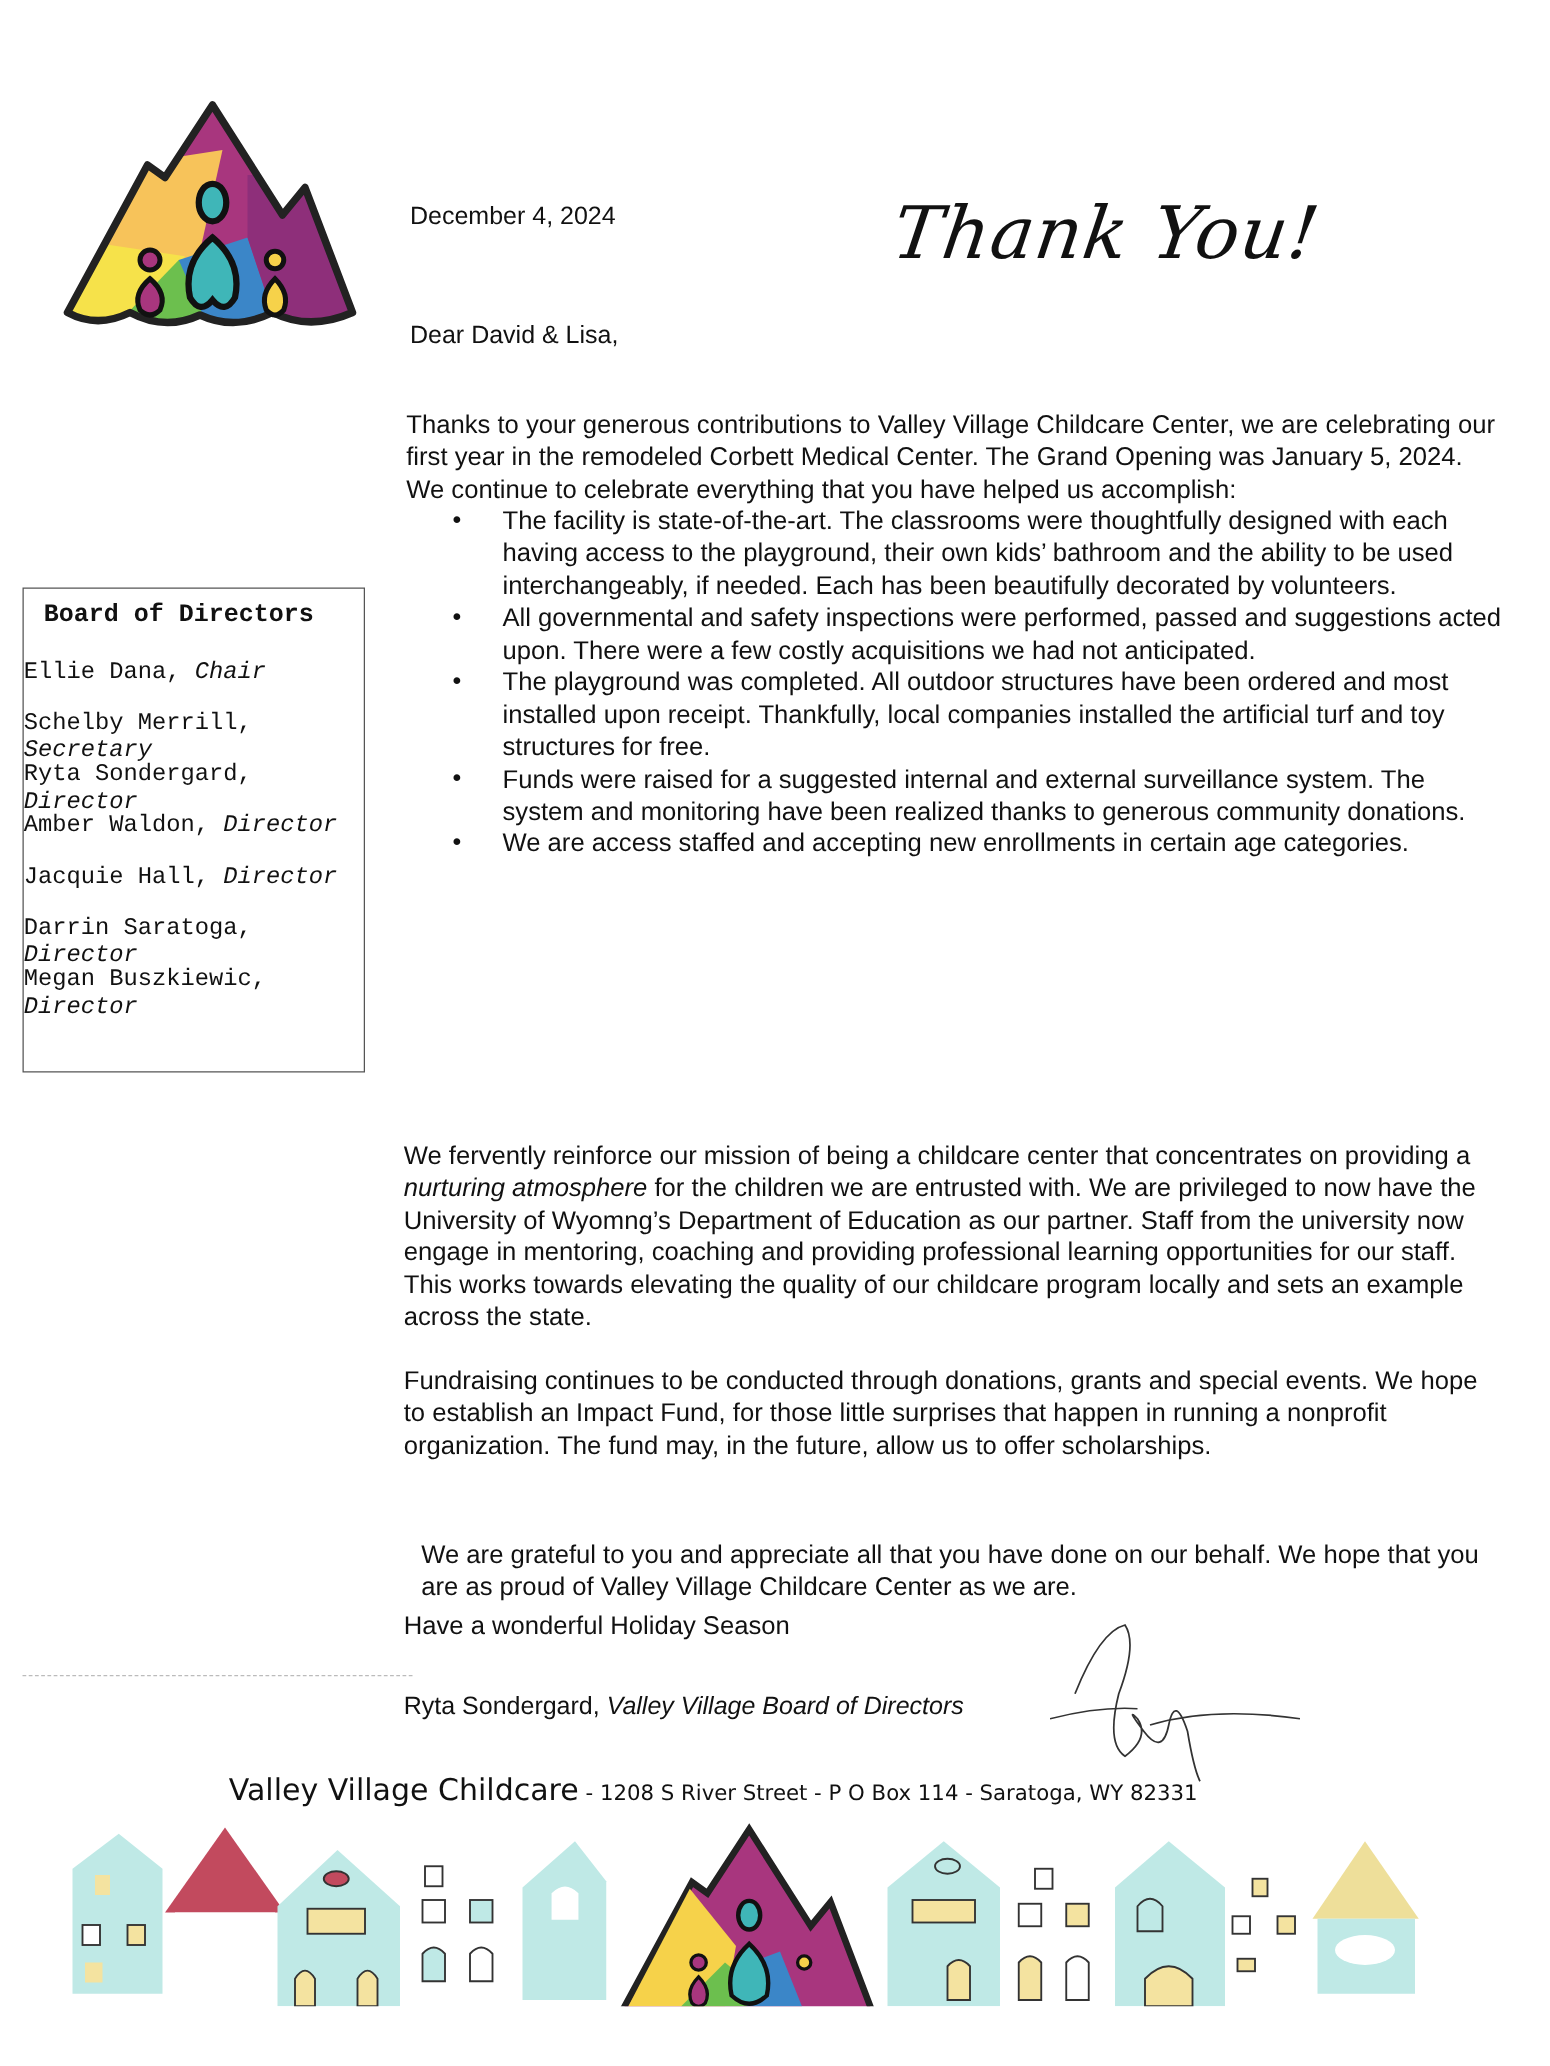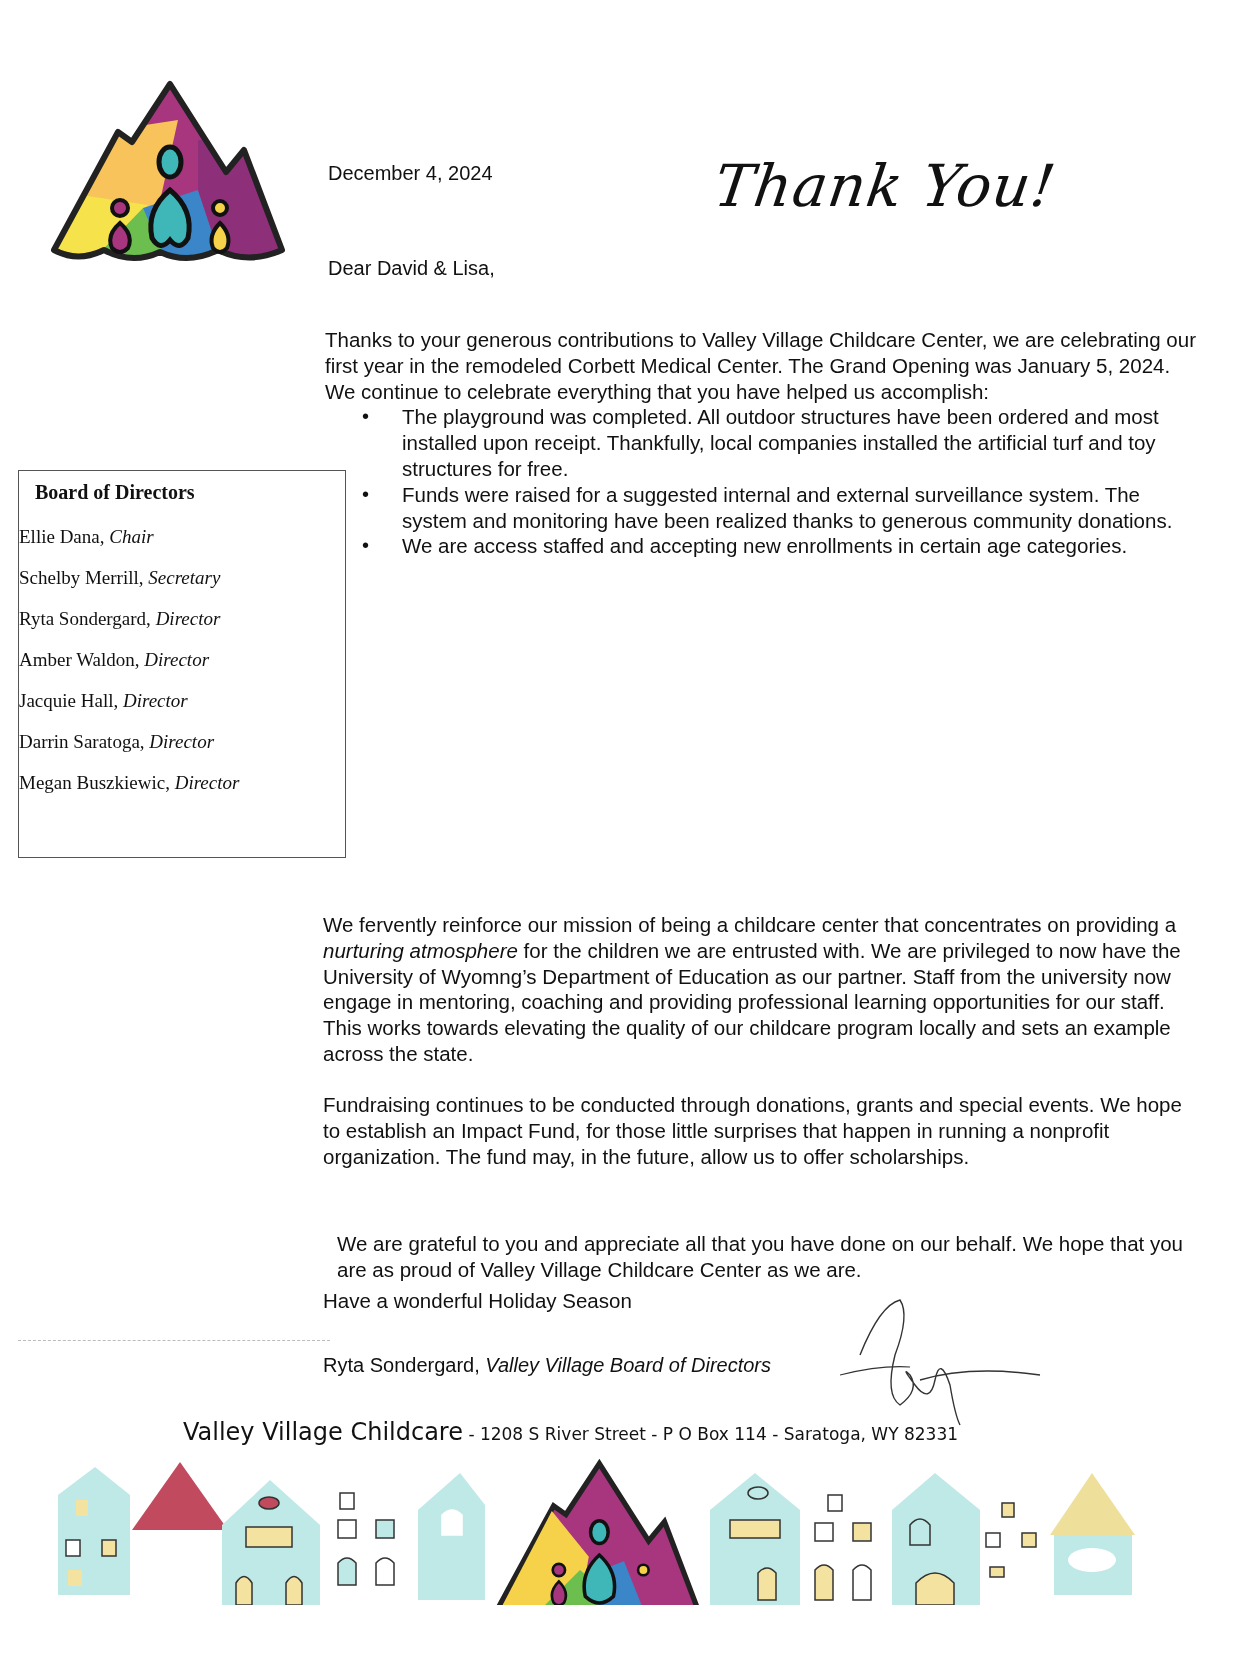--- a/index.html
+++ b/index.html
@@ -28,23 +28,23 @@
   }
   .para2 { position: absolute; left: 323px; top: 912px; width: 880px; font-size: 20.5px; line-height: 25.8px; }
   .para3 { position: absolute; left: 323px; top: 1092px; width: 880px; font-size: 20.5px; line-height: 25.8px; }
   .para4 { position: absolute; left: 323px; top: 1217px; width: 880px; font-size: 20.5px; line-height: 25.8px; }
   .closing { position: absolute; left: 323px; top: 1289px; font-size: 20.5px; }
   .signer { position: absolute; left: 323px; top: 1354px; font-size: 20px; }
   .signer i { font-style: italic; }
   .signature { position: absolute; left: 840px; top: 1295px; width: 220px; height: 135px; }
 
   .board {
-    position: absolute; left: 18px; top: 470px; width: 328px; height: 388px;
+    position: absolute; left: 18px; top: 470px; width: 274px; height: 388px;
     border: 1.5px solid #555; box-sizing: border-box;
-    font-family: Liberation Serif, serif;
+    font-family: Liberation Mono, monospace;
   }
   .board h3 { margin: 0; position: absolute; left: 16px; top: 10px; font-size: 20px; font-weight: bold; }
   .board .member { position: absolute; left: 0; font-size: 19px; }
   .board .member i { font-style: italic; }
 
   .footer-address {
     position: absolute; left: 183px; top: 1418px; white-space: nowrap;
     font-family: "DejaVu Sans", sans-serif; font-weight: normal;
   }
   .footer-address .name { font-size: 24px; }
@@ -79,20 +79,22 @@
   <path d="M172 143 Q160 155 165 168 Q172 176 179 168 Q184 155 172 143 Z" fill="#f6d24a" stroke="#111" stroke-width="4"></path>
 </svg>
 
 <div class="date">December 4, 2024</div>
 <div class="thankyou">Thank You!</div>
 <div class="salutation">Dear David &amp; Lisa,</div>
 
 <div class="body-text">
   <p>Thanks to your generous contributions to Valley Village Childcare Center, we are celebrating our first year in the remodeled Corbett Medical Center.  The Grand Opening was January 5, 2024.  We continue to celebrate everything that you have helped us accomplish:</p>
   <ul>
+    <li>The facility is state-of-the-art.  The classrooms were thoughtfully designed with each having access to the playground, their own kids’ bathroom and the ability to be used interchangeably, if needed.  Each has been beautifully decorated by volunteers.</li>
+    <li>All governmental and safety inspections were performed, passed and suggestions acted upon.  There were a few costly acquisitions we had not anticipated.</li>
     <li>The playground was completed.  All outdoor structures have been ordered and most installed upon receipt.  Thankfully, local companies installed the artificial turf and toy structures for free.</li>
     <li>Funds were raised for a suggested internal and external surveillance system.  The system and monitoring have been realized thanks to generous community donations.</li>
     <li>We are access staffed and accepting new enrollments in certain age categories.</li>
   </ul>
 </div>
 
 <p class="para2" style="margin:0"><span>We fervently reinforce our mission of being a childcare center that concentrates on providing a </span><i>nurturing atmosphere</i><span> for the children we are entrusted with.  We are privileged to now have the University of Wyomng’s Department of Education as our partner.  Staff from the university now engage in mentoring, coaching and providing professional learning opportunities for our staff.  This works towards elevating the quality of our childcare program locally and sets an example across the state.</span></p>
 
 <p class="para3" style="margin:0">Fundraising continues to be conducted through donations, grants and special events. We hope to establish an Impact Fund, for those little surprises that happen in running a nonprofit organization.  The fund may, in the future, allow us to offer scholarships.</p>
 <p class="para4" style="margin:14px">We are grateful to you and appreciate all that you have done on our behalf.  We hope that you are as proud of Valley Village Childcare Center as we are.</p>

